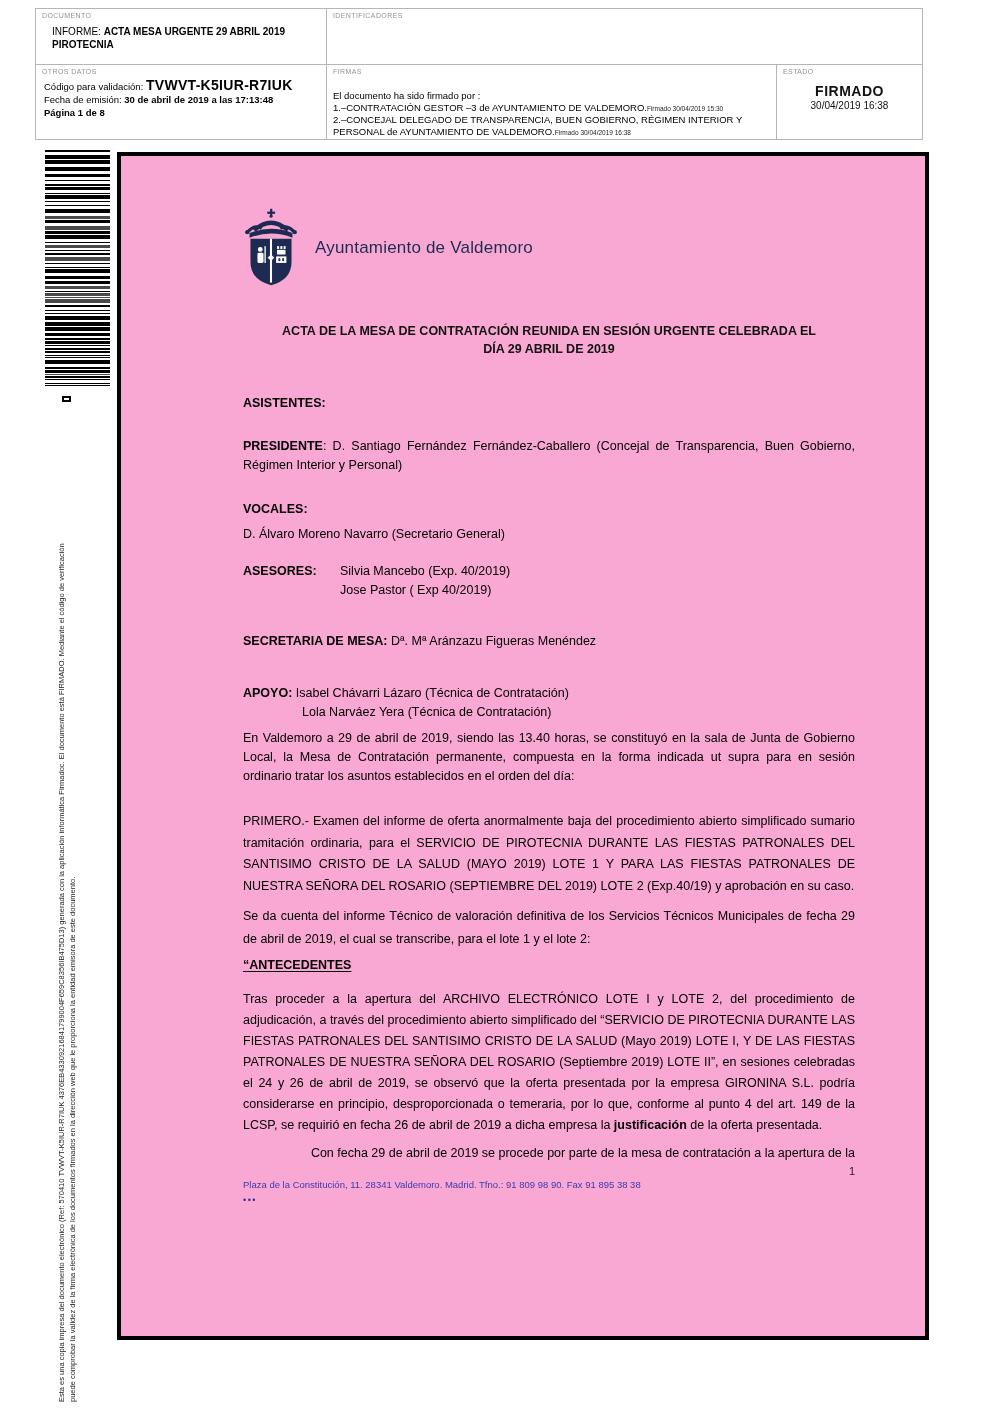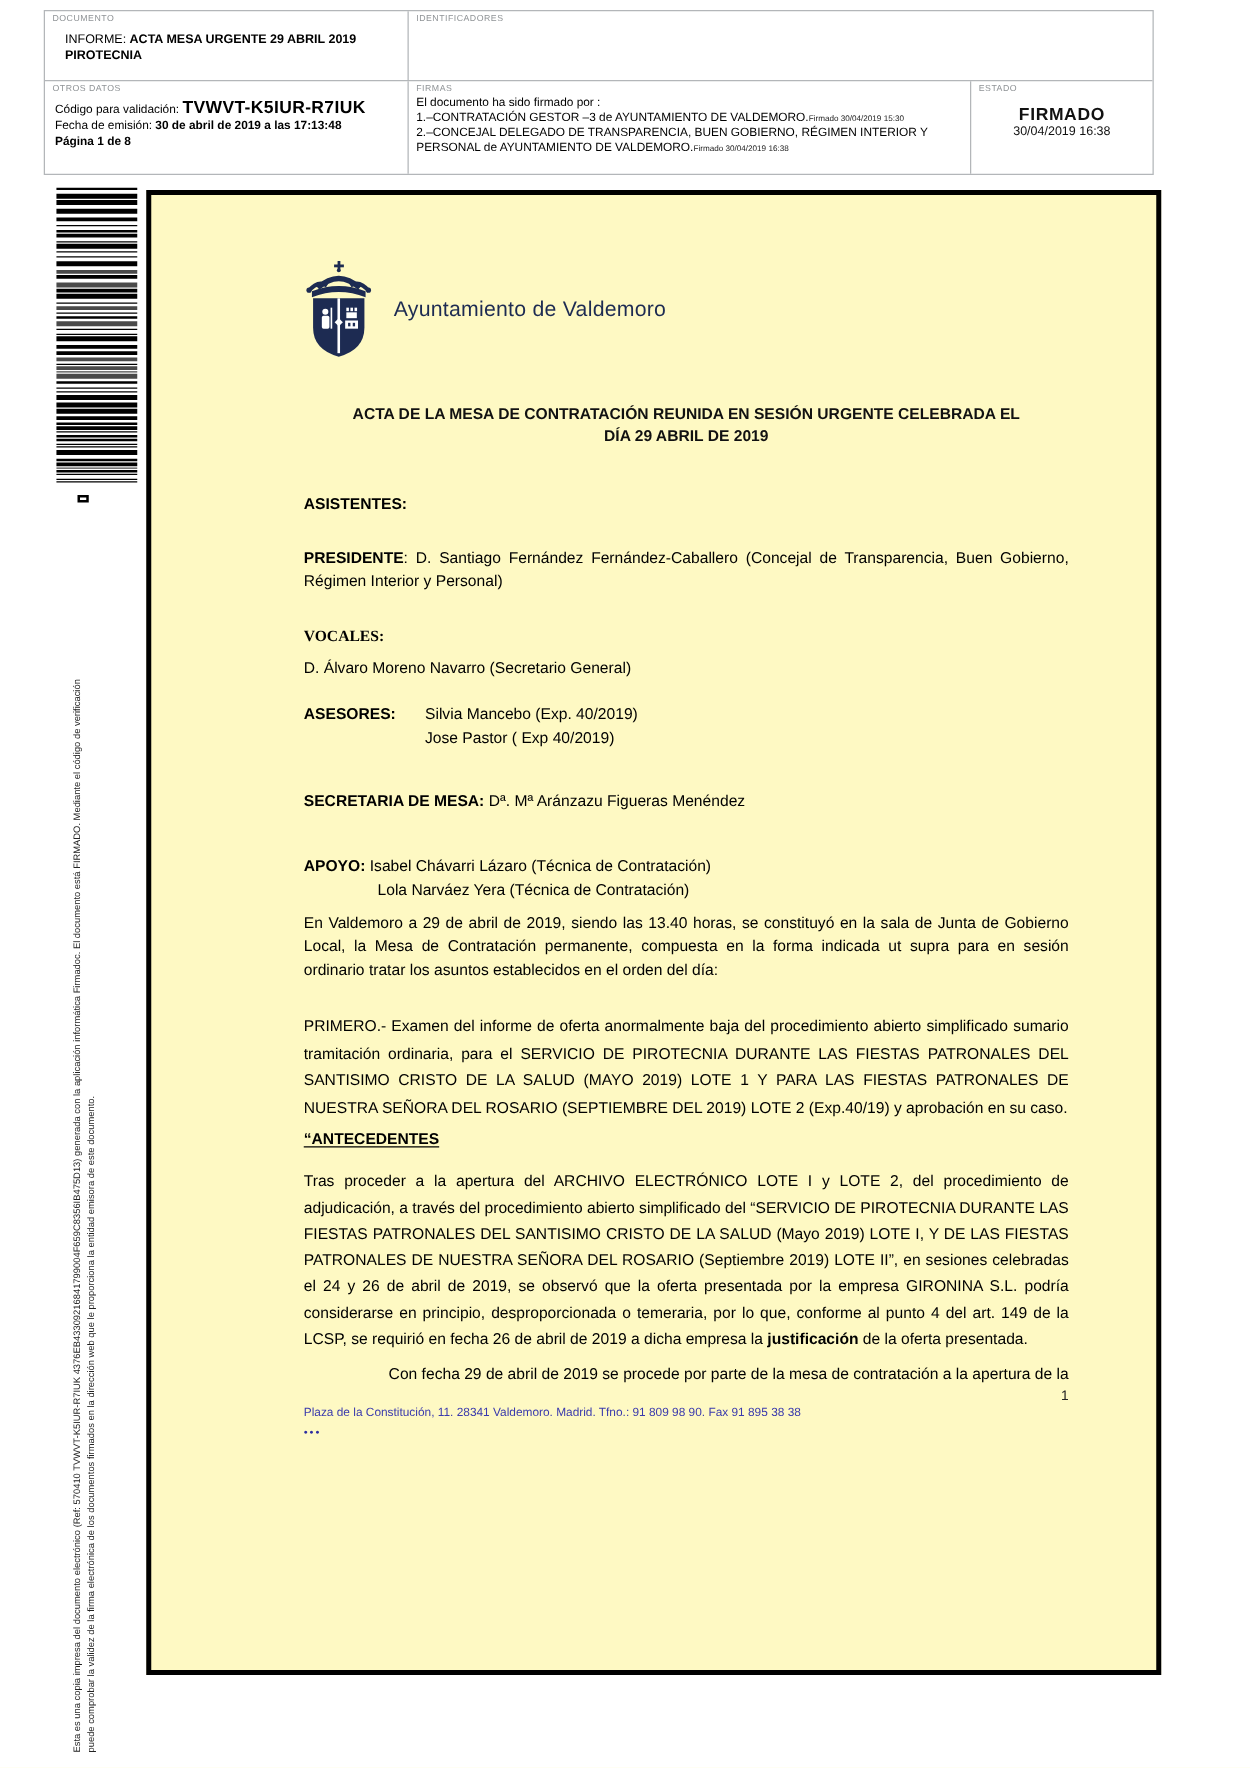--- a/index.html
+++ b/index.html
@@ -18,51 +18,51 @@
   .vc-identificadores { flex:1; }
   .vc-otros { width:290px; }
   .vc-firmas { width:450px; }
   .vc-estado { flex:1; }
   .vlabel { font-size:7px; color:#8f9396; letter-spacing:.4px; }
   .doc-title { margin:6px 0 0 10px; font-size:10px; line-height:13px; color:#000; }
   .doc-title b { font-weight:bold; }
   .otros-line { margin-left:2px; font-size:9.5px; line-height:13px; color:#000; }
   .codigo-value { font-size:14px; font-weight:bold; letter-spacing:.3px; }
   .fw-b { font-weight:bold; }
-  .firmas-body { margin-top:2px; font-size:9.5px; line-height:11.5px; color:#000; }
+  .firmas-body { margin-top:15px; font-size:9.5px; line-height:11.5px; color:#000; }
   .firmado-small { font-size:6.5px; color:#222; }
   .estado-box { text-align:center; padding-top:8px; }
   .estado-value { font-size:14px; font-weight:bold; letter-spacing:.5px; }
   .estado-date { font-size:10px; margin-top:1px; }
 
   
   .barcode { position:absolute; left:45px; top:150px; width:65px; height:240px; overflow:hidden; }
   .barcode-mark { position:absolute; left:62px; top:396px; width:9px; height:6px; background:#000; }
   .barcode-mark::after { content:""; position:absolute; left:2px; top:2px; width:5px; height:1.5px; background:#fff; }
   .side-text { position:absolute; left:56px; top:1402px; width:1005px;
                transform:rotate(-90deg); transform-origin:0 0;
                font-size:7.5px; line-height:11px; color:#222; }
 
   
   .frame { position:absolute; left:117px; top:152px; width:812px; height:1188px;
-           border:4px solid #000; background:#fef9c3; padding:0 70px 0 122px; }
+           border:4px solid #000; background:#f9a8d4; padding:0 70px 0 122px; }
 
   .logo-row { margin-top:52px; display:flex; align-items:center; height:80px; }
   .logo-shield { width:56px; height:80px; flex:0 0 auto; }
   .logo-name { margin-left:16px; font-size:17px; color:#1d2b52; letter-spacing:.2px; }
 
   .doc-main-title { margin-top:34px; text-align:center; font-weight:bold; font-size:12.5px; line-height:18px; }
 
   .body-text { font-size:12.5px; line-height:19px; color:#000; }
   .just { text-align:justify; }
   .b { font-weight:bold; }
 
   .asistentes { margin-top:36px; font-weight:bold; }
   .presidente { margin-top:24px; }
-  .vocales-h { margin-top:25px; font-weight:bold;font-family:Liberation Serif, serif; }
+  .vocales-h { margin-top:25px; font-weight:bold; }
   .vocales-l { margin-top:6px; }
   .asesores { margin-top:18px; display:flex; }
   .asesores-label { font-weight:bold; width:97px; flex:0 0 auto; }
   .secretaria { margin-top:32px; }
   .apoyo { margin-top:33px; }
   .apoyo-l2 { padding-left:59px; }
   .p-valdemoro { margin-top:7px; }
   .p-primero { margin-top:25px; font-weight:normal; line-height:21.5px; }
   .p-sedacuenta { margin-top:8px; line-height:23px; }
   .antecedentes { margin-top:5px; font-weight:bold; }
@@ -236,20 +236,21 @@
 
     <div class="body-text apoyo">
       <div><span class="b">APOYO:</span><span> Isabel Chávarri Lázaro (Técnica de Contratación)</span></div>
       <div class="apoyo-l2">Lola Narváez Yera (Técnica de Contratación)</div>
     </div>
 
     <div class="body-text p-valdemoro just">En Valdemoro a 29 de abril de 2019, siendo las 13.40 horas, se constituyó en la sala de Junta de Gobierno Local, la Mesa de Contratación permanente, compuesta en la forma indicada ut supra para en sesión ordinario tratar los asuntos establecidos en el orden del día:</div>
 
     <div class="body-text p-primero just">PRIMERO.- Examen del informe de oferta anormalmente baja del procedimiento abierto simplificado sumario tramitación ordinaria, para el SERVICIO DE PIROTECNIA DURANTE LAS FIESTAS PATRONALES DEL SANTISIMO CRISTO DE LA SALUD (MAYO 2019) LOTE 1 Y PARA LAS FIESTAS PATRONALES DE NUESTRA SEÑORA DEL ROSARIO (SEPTIEMBRE DEL 2019) LOTE 2 (Exp.40/19) y aprobación en su caso.</div>
 
+    <div class="body-text p-sedacuenta just">Se da cuenta del informe Técnico de valoración definitiva  de los Servicios Técnicos Municipales  de fecha 29 de abril de 2019, el cual se transcribe, para el lote 1 y el lote 2:</div>
 
     <div class="body-text antecedentes"><u>“ANTECEDENTES</u></div>
 
     <div class="body-text p-tras just"><span>Tras proceder a la apertura del ARCHIVO ELECTRÓNICO  LOTE I y LOTE 2, del procedimiento de adjudicación, a través del procedimiento abierto simplificado del “SERVICIO DE PIROTECNIA DURANTE LAS FIESTAS PATRONALES DEL SANTISIMO CRISTO DE LA SALUD (Mayo 2019) LOTE I, Y DE LAS FIESTAS PATRONALES DE NUESTRA SEÑORA DEL ROSARIO (Septiembre 2019) LOTE II”, en sesiones celebradas el 24 y 26 de abril de 2019, se observó que la oferta presentada por la empresa GIRONINA S.L. podría considerarse en principio, desproporcionada o temeraria, por lo que, conforme al punto 4 del art. 149 de la LCSP, se requirió en fecha 26 de abril de 2019 a dicha empresa la </span><span class="b">justificación</span><span> de la oferta presentada.</span></div>
 
     <div class="body-text p-confecha">Con fecha 29 de abril de 2019 se procede por parte de la mesa de contratación a la apertura de la</div>
 
     <div class="pageno">1</div>
 
     <div class="footer-addr">Plaza de la Constitución, 11. 28341 Valdemoro. Madrid. Tfno.: 91 809 98 90. Fax 91 895 38 38</div>

